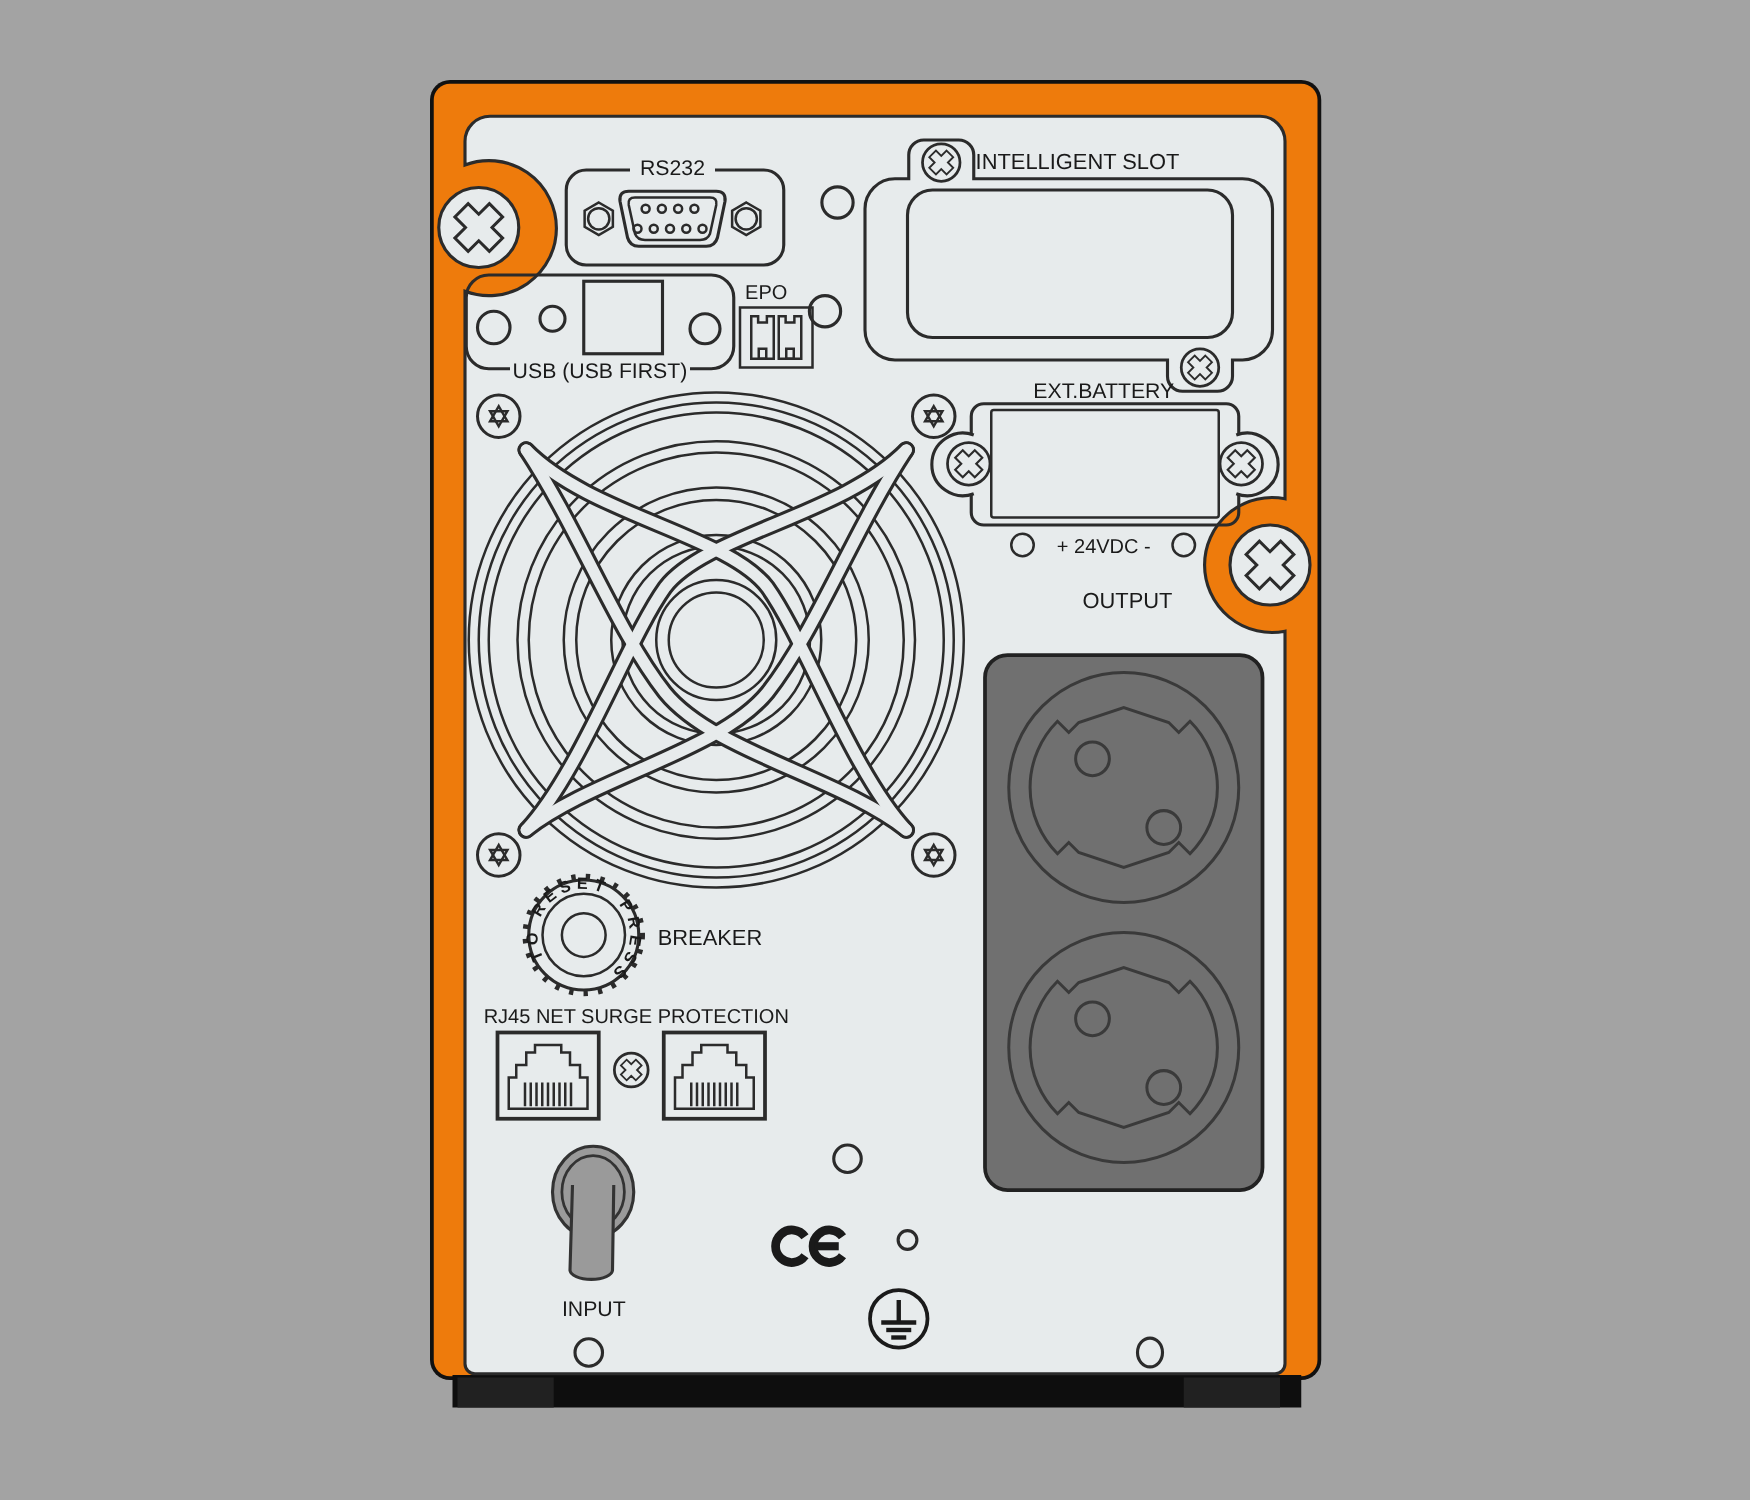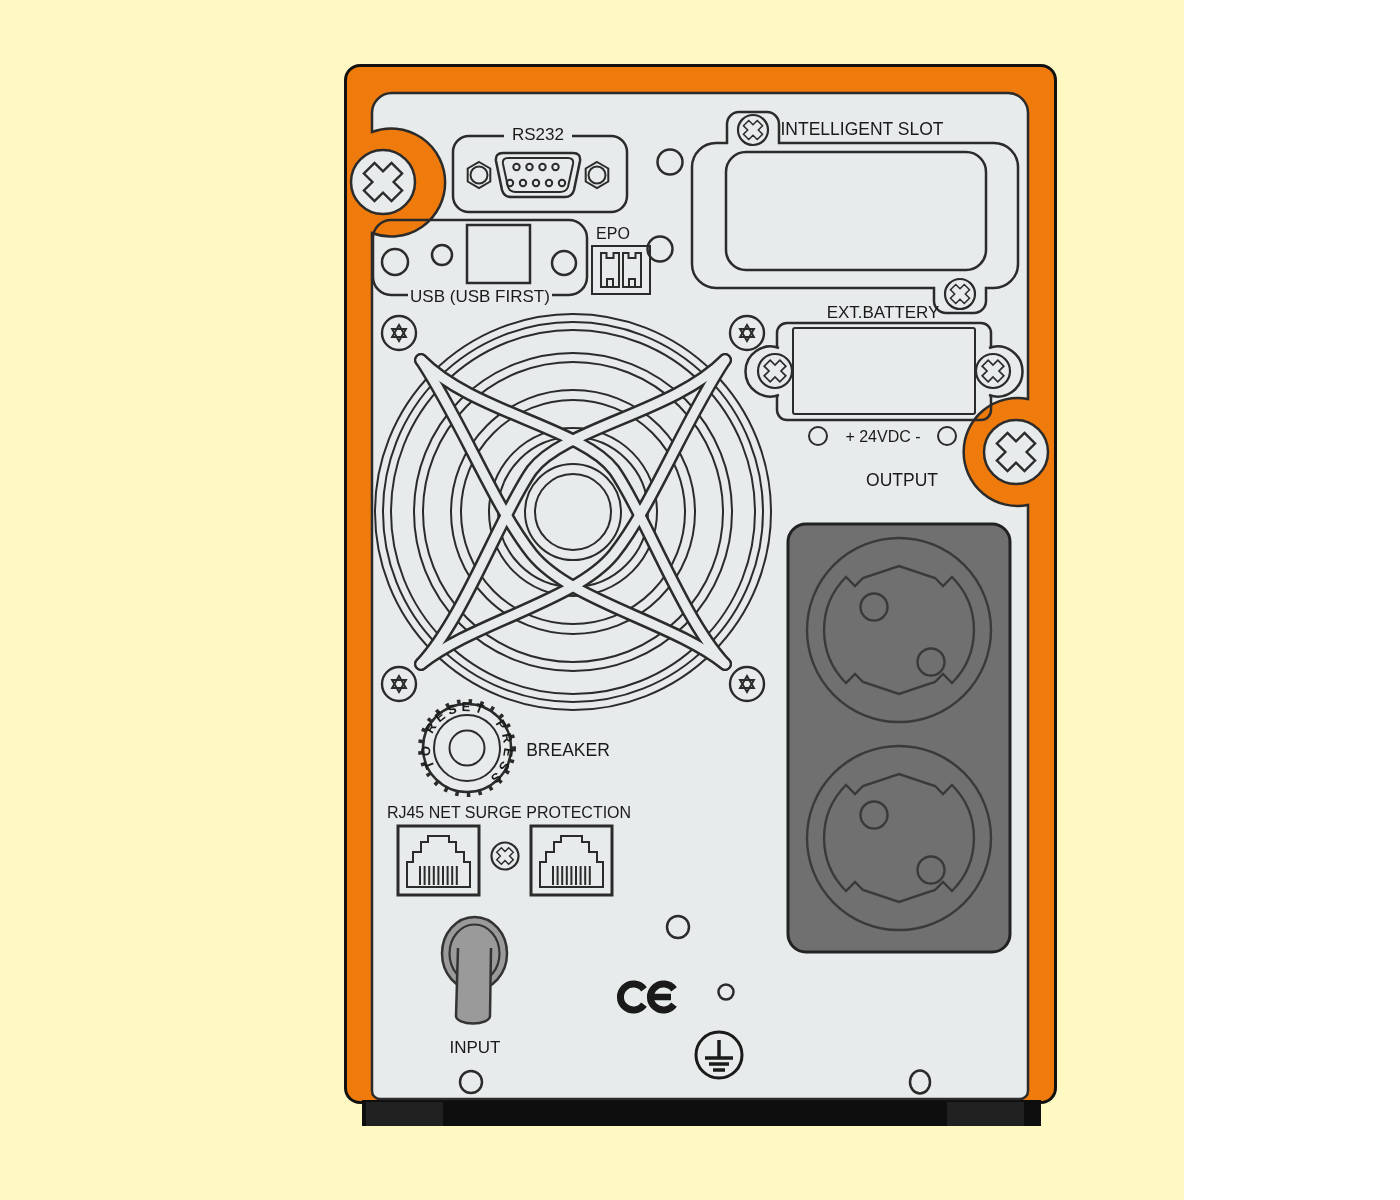--- a/index.html
+++ b/index.html
@@ -1,16 +1,16 @@
 <!DOCTYPE html>
 <html style="--panel: #e7ebec; --orange: #ee7b0c; --outlet: #707070; --cable: #9a9a9a;"><head>
 <meta charset="utf-8">
 <style>
   html,body{margin:0;padding:0;background:#ffffff;}
-  #stage{position:relative;width:1184px;height:1200px;background:#fef9c3;overflow:hidden;
+  #stage{position:relative;width:1400px;height:1200px;background:#a3a3a3;overflow:hidden;
          font-family:"Liberation Sans",sans-serif;}
   svg text{font-family:"Liberation Sans",sans-serif;fill:#1a1a1a;}
   .ln{fill:none;stroke:#2b2b2b;stroke-width:2.5;}
   .ln2{fill:none;stroke:#2b2b2b;stroke-width:2;}
   .lnth{fill:none;stroke:#2b2b2b;stroke-width:3;}
   .panelfill{fill:var(--panel);}
   .panelln{fill:var(--panel);stroke:#2b2b2b;stroke-width:2.5;}
   .lbl{font-size:17px;text-anchor:middle;}
   .lbl-s{font-size:16px;text-anchor:middle;}
   .dial{font-size:13px;font-weight:bold;letter-spacing:4px;fill:#1a1a1a;}

